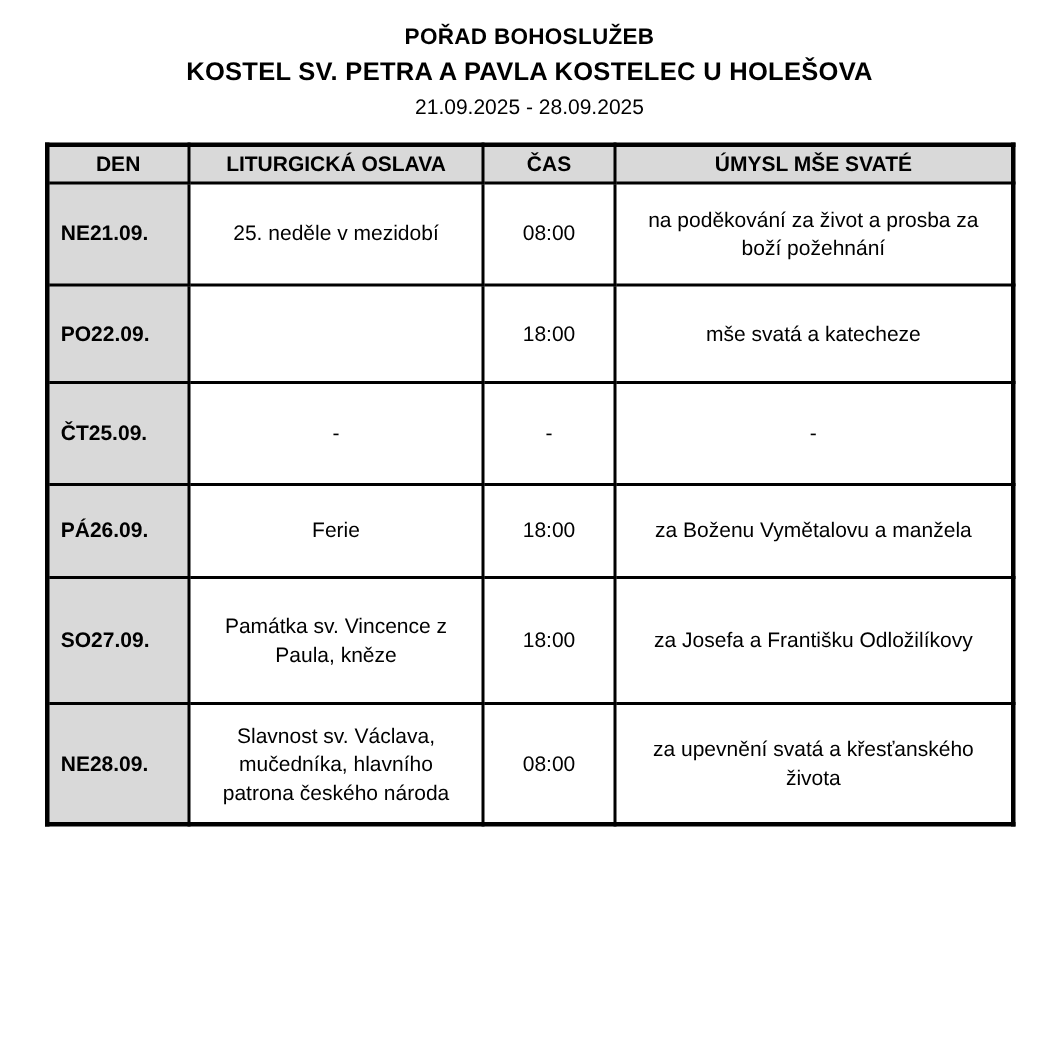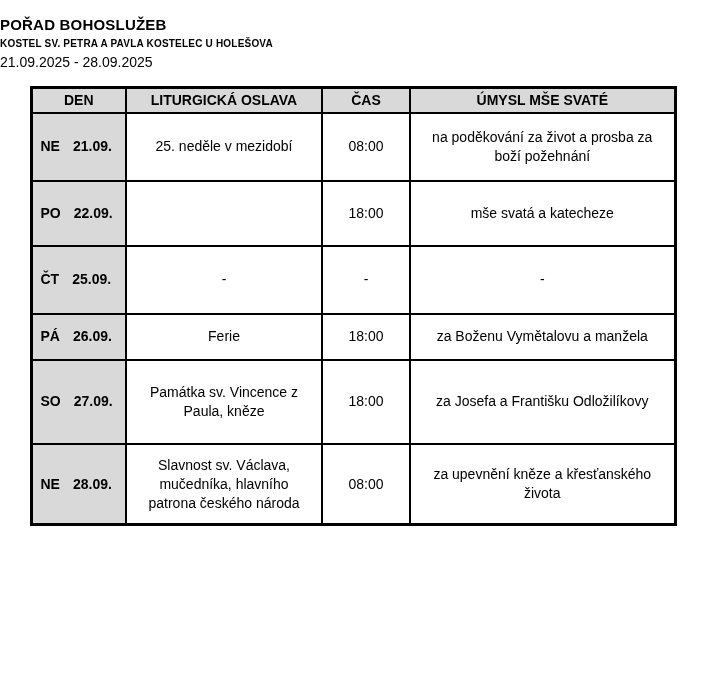--- a/index.html
+++ b/index.html
@@ -8,23 +8,23 @@
     background: #ffffff;
     font-family: "Liberation Sans", sans-serif;
     color: #000000;
   }
   .page {
     width: 706px;
     height: 691px;
     box-sizing: border-box;
     padding-top: 16px;
   }
-  .titles { }
+  .titles { text-align: center; }
   .title-line1 { font-size: 15px; font-weight: bold; letter-spacing: 0.2px; }
-  .title-line2 { font-size: 10px; font-weight: bold; margin-top: 5px; letter-spacing: 0.2px; }
+  .title-line2 { font-size: 17px; font-weight: bold; margin-top: 5px; letter-spacing: 0.2px; }
   .title-line3 { font-size: 14px; margin-top: 5px; }
 
   table.schedule {
     border-collapse: collapse;
     table-layout: fixed;
     margin: 16px auto 0 auto;
     border: 3px solid #000000;
     padding-left: 20px;
   }
   .schedule th, .schedule td {
@@ -44,29 +44,28 @@
   }
   .schedule td.day-cell {
     background: #d9d9d9;
     font-weight: bold;
     text-align: left;
     padding-left: 8px;
   }
   .day-inner {
     display: flex;
     align-items: center;
-    gap: 13px;
     white-space: nowrap;
   }
   tr.r1 { height: 68px; }
   tr.r2 { height: 65px; }
   tr.r3 { height: 70px; }
   tr.r4 { height: 67px; }
   tr.r5 { height: 68px; margin-top: 12px; }
-  tr.r6 { height: 46px; }
+  tr.r6 { height: 62px; }
   tr.r7 { height: 84px; }
   tr.r8 { height: 81px; }
 
   col.c-den { width: 95px; }
   col.c-oslava { width: 196px; }
   col.c-cas { width: 88px; }
   col.c-umysl { width: 265px; }
 </style>
 </head>
 <body>
@@ -152,18 +151,18 @@
       </tr>
       <tr class="r8">
         <td class="day-cell">
           <div class="day-inner">
             <span>NE</span>
             <span>28.09.</span>
           </div>
         </td>
         <td>Slavnost sv. Václava, mučedníka, hlavního patrona českého národa</td>
         <td>08:00</td>
-        <td>za upevnění kněze a křesťanského života</td>
+        <td>za upevnění svatá a křesťanského života</td>
       </tr>
     </tbody>
   </table>
 
 </div>
 
 </body></html>

